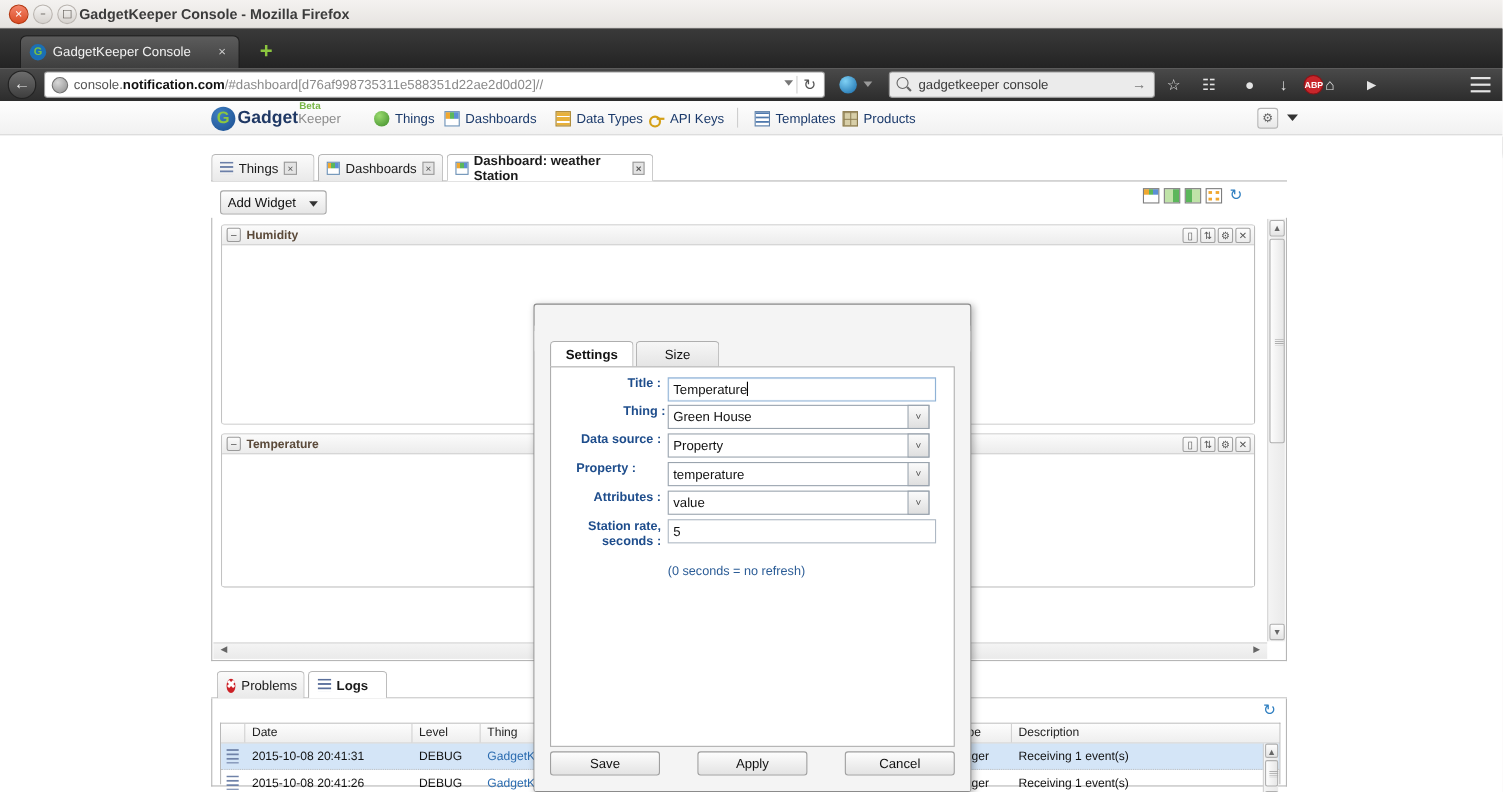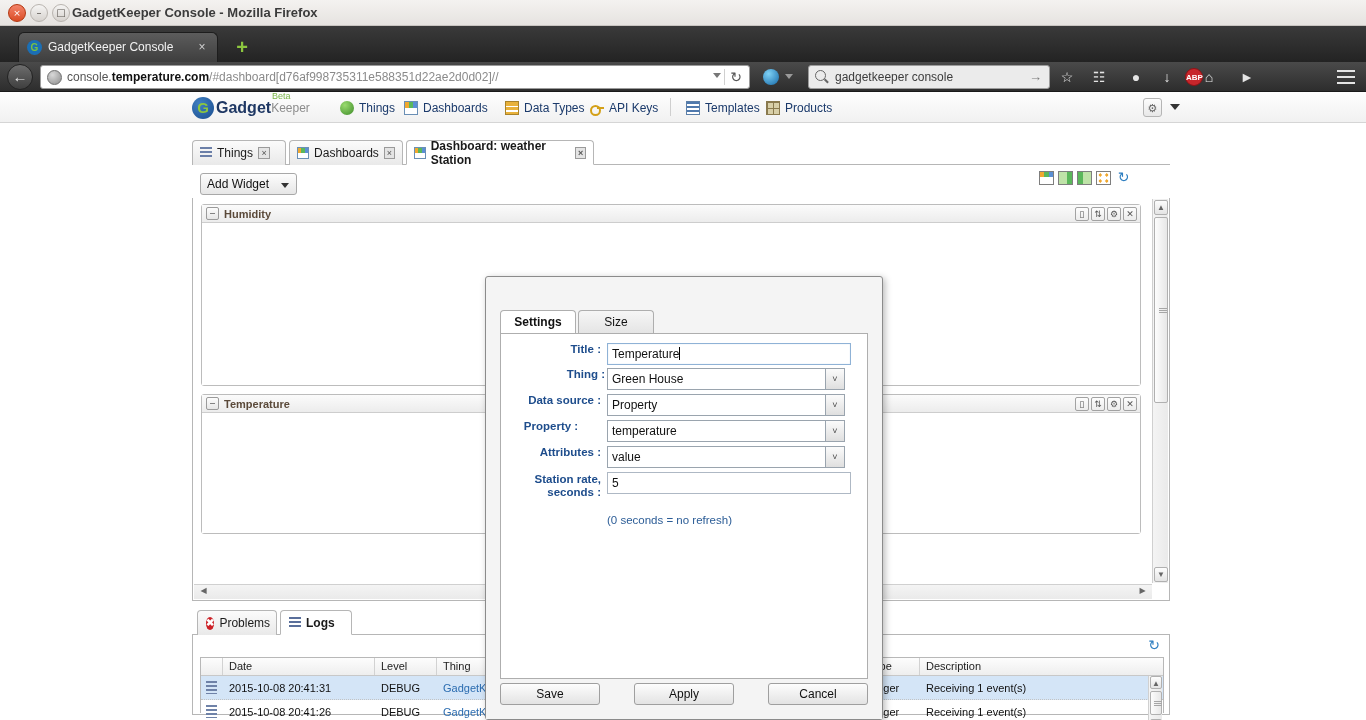--- a/index.html
+++ b/index.html
@@ -123,21 +123,21 @@
     position:absolute; left:0; top:0; width:1366px; height:31px;
     background:linear-gradient(to bottom,#fefefe,#f1f1f1);
     border-bottom:1px solid #d5d5d5;
   }
   .brand{ position:absolute; left:192px; top:3px; height:26px; display:flex; align-items:center; }
   .brand .mark{ width:22px;height:22px;border-radius:50%;
     background:radial-gradient(circle at 35% 30%,#3f7fc1,#1a4d8f);
     color:#8cc63f; font-weight:bold; font-size:15px; line-height:22px; text-align:center; }
   .brand .t1{ font-size:16px; font-weight:bold; color:#1f3864; margin-left:2px; }
   .brand .t2{ font-size:12px; color:#8c8c8c; }
-  .brand .beta{ position:absolute; left:80px; top:-4px; font-size:9px; color:#7ab648; font-weight:normal; }
+  .brand .beta{ position:absolute; left:80px; top:-4px; font-size:9px; color:#7ab648; font-weight:bold; }
   .navitem{ position:absolute; top:3px; height:25px; display:flex; align-items:center;
     font-size:12px; color:#1b3a6b; gap:5px; white-space:nowrap; }
   .navitem .ic{ width:14px; height:14px; display:inline-block; }
   .ic-dot{ border-radius:50%; background:radial-gradient(circle at 35% 30%,#9adb6f,#3d8b28); }
   .ic-grid{ background:#fff; border:1px solid #6a8fb5;
     background-image:
       linear-gradient(to right,#f0a830 0 33%, #5bb75b 33% 66%, #5b8fd4 66% 100%);
     background-size:100% 50%; background-repeat:no-repeat; }
   .ic-bars{ background:linear-gradient(to bottom,#e8b13a 0 30%,#fff 30% 40%,#e8b13a 40% 70%,#fff 70% 80%,#e8b13a 80% 100%);
     border:1px solid #a9832a; }
@@ -333,21 +333,21 @@
       <div class="label">GadgetKeeper Console</div>
       <div class="x">×</div>
     </div>
     <div class="newtab">+</div>
   </div>
 
   <div class="navbar">
     <div class="backbtn">←</div>
     <div class="urlbar">
       <div class="globe"></div>
-      <div class="urltext"><i>console.</i><b>temperature.com</b><span>/#dashboard[d76af998735311e588351d22ae2d0d02]//</span></div>
+      <div class="urltext"><i>console.</i><b>notification.com</b><span>/#dashboard[d76af998735311e588351d22ae2d0d02]//</span></div>
       <div class="urlcaret"></div>
       <div class="urlsep"></div>
       <div class="reload">↻</div>
     </div>
     <div class="ffglobe"></div>
     <div class="ffcaret"></div>
     <div class="searchbar">
       <div class="mg"></div>
         <div class="mgh"></div>
       <div class="searchtext">gadgetkeeper console</div>

